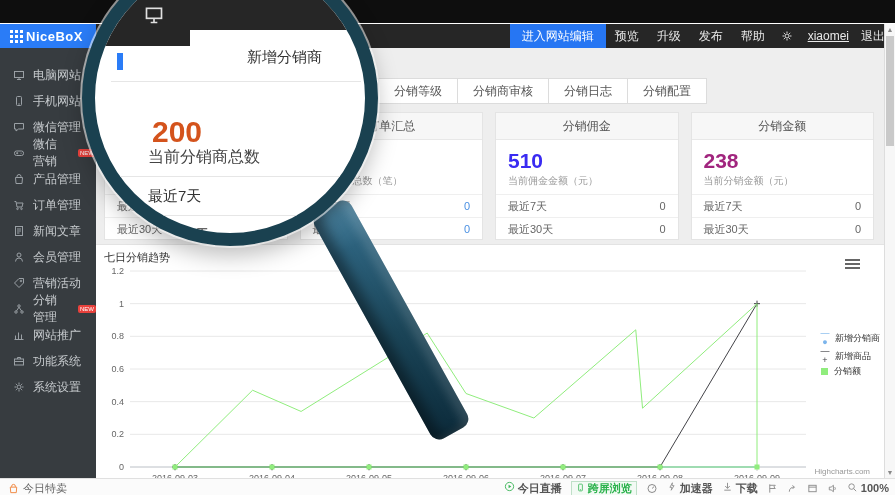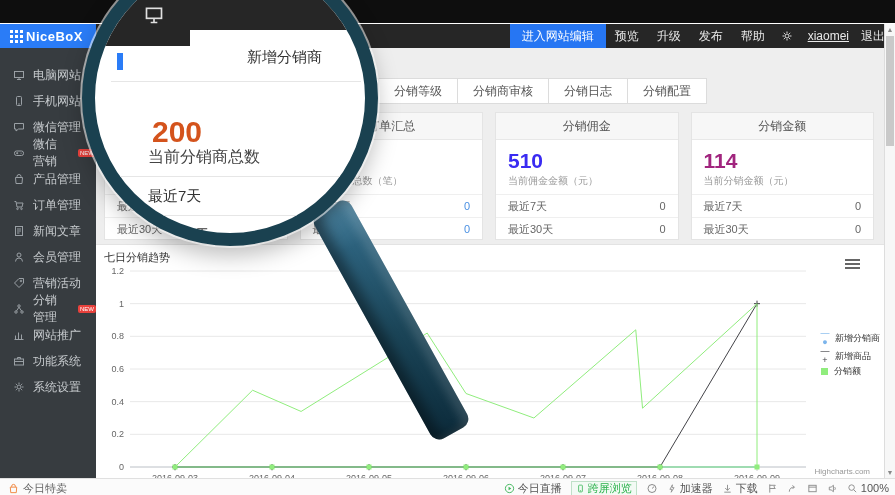--- a/index.html
+++ b/index.html
@@ -56,21 +56,21 @@
   #scrollbar{left:884px;top:24px;width:11px;height:454px;background:#f7f7f7;border-left:1px solid #ddd;
              box-sizing:border-box;z-index:40;}
   #sb-up,#sb-down{position:absolute;left:0;width:100%;text-align:center;font-size:7px;color:#888;}
   #sb-up{top:2px;} #sb-down{bottom:2px;}
   #sb-thumb{position:absolute;left:1px;top:12px;width:8px;height:110px;background:#c9c9c9;}
   
   #statusbar{left:0;top:478px;width:895px;height:19px;background:#fbfbfb;border-top:1px solid #e0e0e0;
              box-sizing:border-box;z-index:50;display:flex;align-items:center;font-size:11px;color:#555;}
   #status-left{display:flex;align-items:center;gap:4px;padding-left:8px;color:#666;}
   #status-right{margin-left:auto;display:flex;align-items:center;gap:9px;padding-right:6px;}
-  .st-item{display:flex;align-items:center;gap:3px;cursor:pointer;}
+  .st-item{display:flex;align-items:flex-start;gap:3px;cursor:pointer;font-weight:bold;}
   #st-cross{color:#2bb24c;border:1px solid #bfe0c8;background:#f2faf4;padding:0 4px;height:13px;line-height:13px;}
   
   #mag-handle{left:262px;top:299px;width:258px;height:42px;border-radius:10px;z-index:44;
       transform:rotate(61deg);
       background:linear-gradient(90deg,#4d85a2 0%,#2c617c 18%,#1b4558 55%,#0d2c3c 100%);
       box-shadow:inset 0 8px 10px rgba(255,255,255,.14), inset 0 -9px 12px rgba(0,0,0,.4);}
   #mag-glass{left:82px;top:-50px;width:296px;height:296px;border-radius:50%;
       border:13px solid #1a4150;background:#fff;box-sizing:border-box;overflow:hidden;z-index:45;
       box-shadow:0 0 0 2px rgba(255,255,255,.55),0 10px 22px rgba(0,0,0,.25);}
   .g-divider{position:absolute;left:16px;width:250px;height:1px;background:#e6e6e6;}
@@ -298,21 +298,21 @@
             <span>最近7天</span>
             <span>0</span>
           </div>
         <div class="card-row">
             <span>最近30天</span>
             <span>0</span>
           </div>
       </div>
       <div class="card">
         <div class="card-h">分销金额</div>
-        <div class="card-num c-violet">114</div>
+        <div class="card-num c-violet">238</div>
         <div class="card-sub">当前分销金额（元）</div>
         <div class="card-row">
             <span>最近7天</span>
             <span>0</span>
           </div>
         <div class="card-row">
             <span>最近30天</span>
             <span>0</span>
           </div>
       </div>

